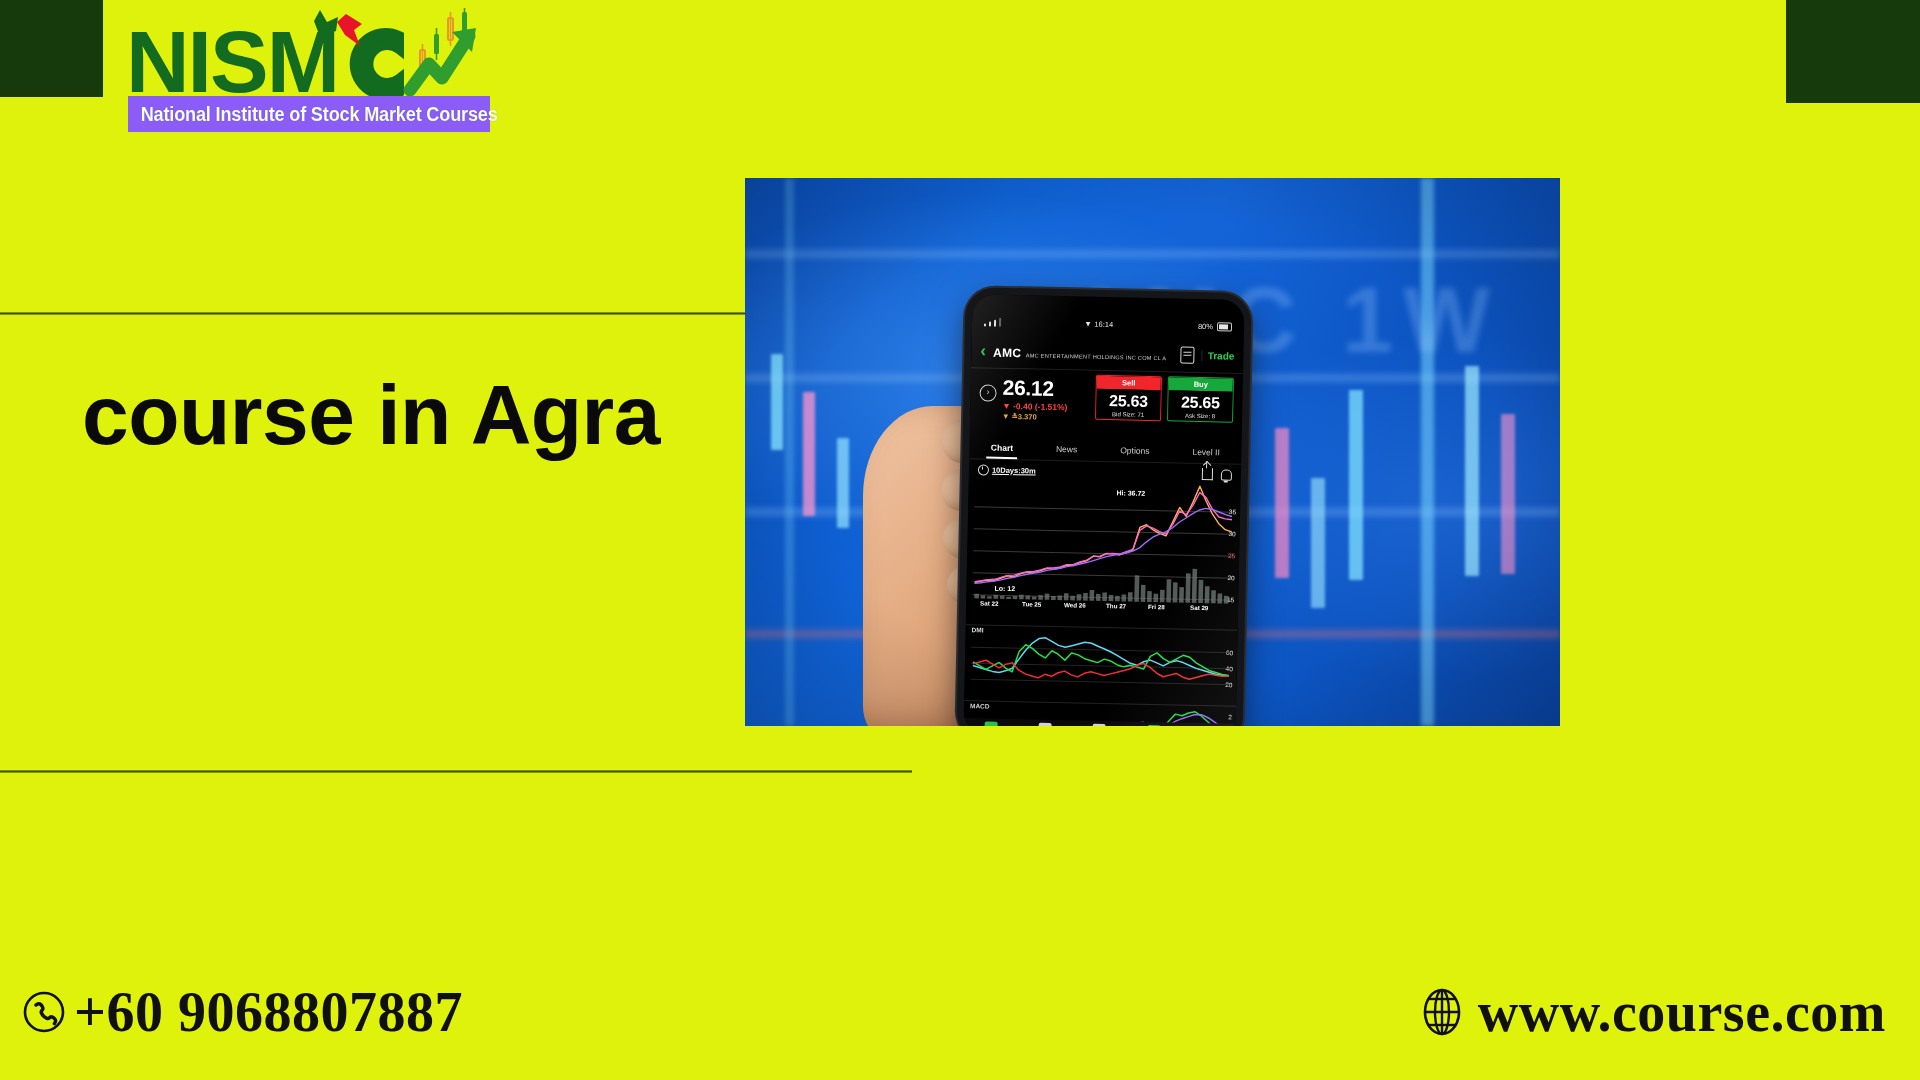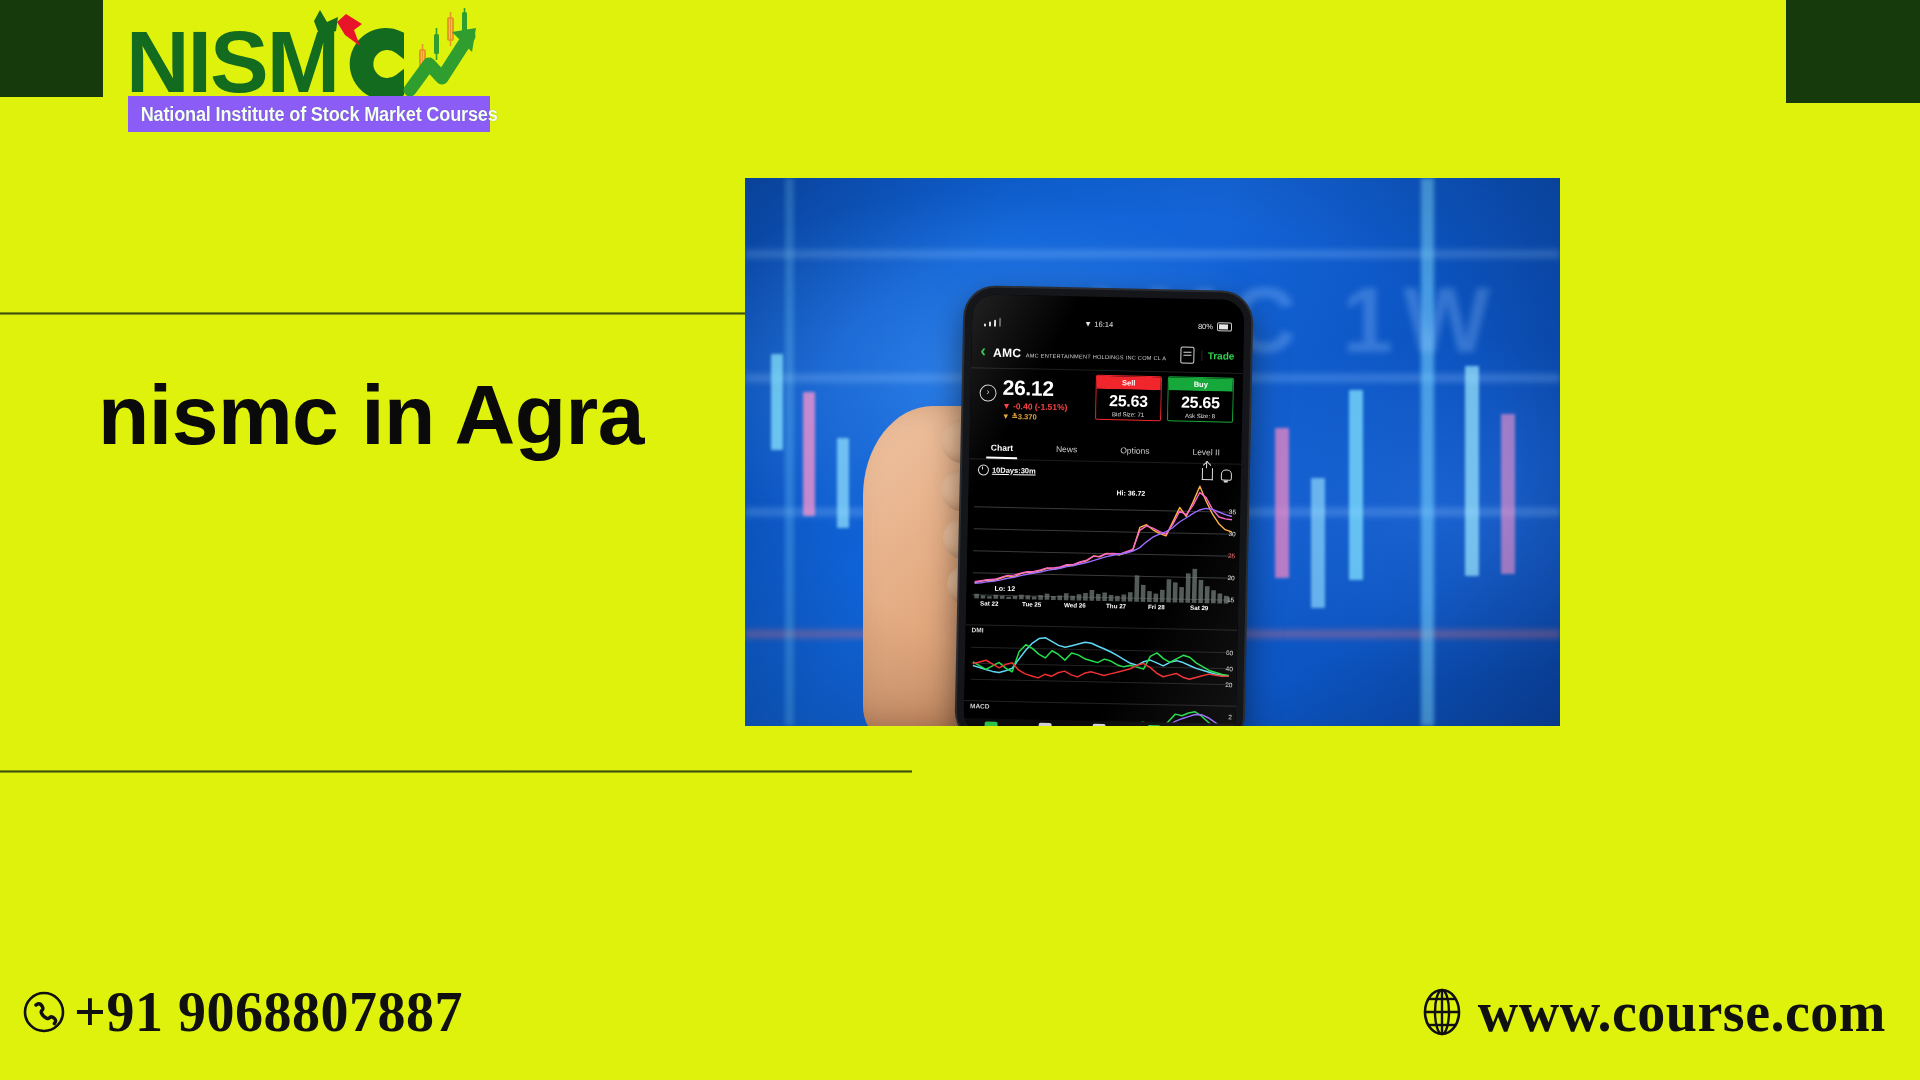--- a/index.html
+++ b/index.html
@@ -211,21 +211,21 @@
 
       <path d="M286 84 L305 58 L318 72 L345 30" fill="none" stroke="#2f9e2f" stroke-width="13" stroke-linecap="round" stroke-linejoin="round"></path>
       <path d="M328 26 L352 22 L348 46 Z" fill="#2f9e2f"></path>
     </svg>
   </div>
   <div class="logo-band">
     <span>National Institute of Stock Market Courses</span>
   </div>
 
   <div class="headline">
-    <span class="l2">nismc in Agra</span>
+    <span class="l2">course in Agra</span>
   </div>
 
   <div class="photo">
     <div class="photo-inner">
 
       <div class="bg-blue"></div>
       <div class="bg-haze"></div>
 
       <div class="hline" style="top:72px;"></div>
       <div class="hline" style="top:196px;"></div>
@@ -438,21 +438,21 @@
   </div>
 
   <div class="footer">
     <div class="f-phone">
       <svg class="ico-phone" viewBox="0 0 44 44">
         <circle cx="22" cy="22" r="19" fill="none" stroke="#101010" stroke-width="2.6"></circle>
         <path d="M14 15 c0 0 3 -2 4.6 -0.6 c1.6 1.4 3 4 2 5.2 c-1 1.2 -2 1.6 -1.2 3.4
                  c0.8 1.8 3.4 4.6 5.4 5.4 c2 0.8 2.4 -0.6 3.6 -1.4 c1.2 -0.8 3.6 0.8 4.8 2.4
                  c1.2 1.6 -0.8 4.2 -0.8 4.2" fill="none" stroke="#101010" stroke-width="3.4" stroke-linecap="round"></path>
       </svg>
-      <span class="f-txt">+91 9068807887</span>
+      <span class="f-txt">+60 9068807887</span>
     </div>
     <div class="f-web">
       <svg class="ico-globe" viewBox="0 0 44 52">
         <ellipse cx="22" cy="26" rx="17" ry="22" fill="none" stroke="#101010" stroke-width="2.6"></ellipse>
         <ellipse cx="22" cy="26" rx="7" ry="22" fill="none" stroke="#101010" stroke-width="2.4"></ellipse>
         <line x1="5" y1="26" x2="39" y2="26" stroke="#101010" stroke-width="2.4"></line>
         <line x1="8.5" y1="13" x2="35.5" y2="13" stroke="#101010" stroke-width="2.4"></line>
         <line x1="8.5" y1="39" x2="35.5" y2="39" stroke="#101010" stroke-width="2.4"></line>
         <line x1="22" y1="4" x2="22" y2="48" stroke="#101010" stroke-width="2.4"></line>
       </svg>

